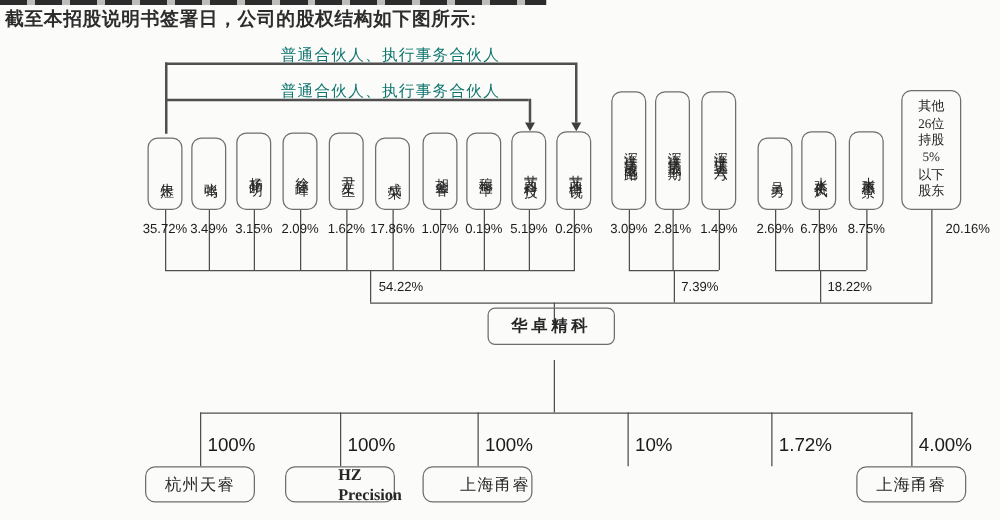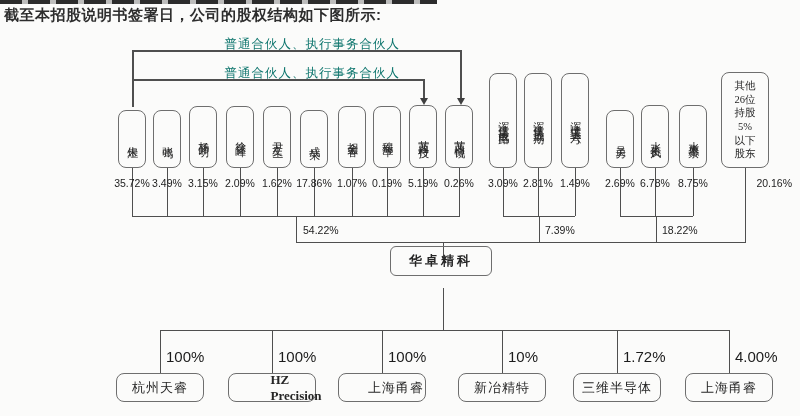--- a/index.html
+++ b/index.html
@@ -185,23 +185,17 @@
 
   <div class="box subbox" style="left:116px;">
       <span>杭州天睿</span>
     </div>
   <div class="box subbox en" style="left:228px;">
       <span>HZ Precision</span>
     </div>
   <div class="box subbox" style="left:338px;padding-left:28px;">
       <span>上海甬睿</span>
     </div>
-  <div class="box subbox" style="left:458px;">
-      <span>新冶精特</span>
-    </div>
-  <div class="box subbox" style="left:573px;">
-      <span>三维半导体</span>
-    </div>
   <div class="box subbox" style="left:685px;">
       <span>上海甬睿</span>
     </div>
 
 </div>
 
 </body></html>

